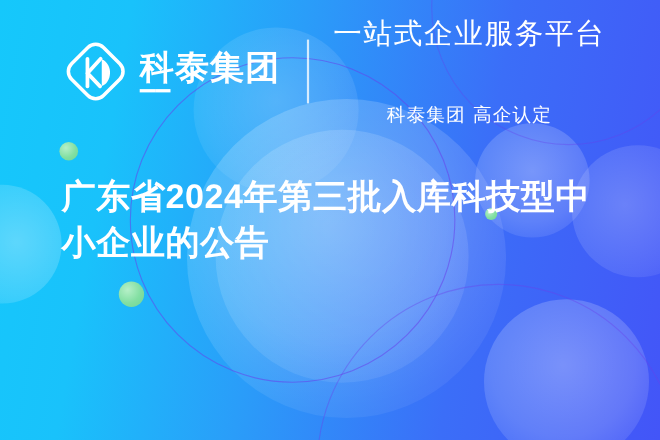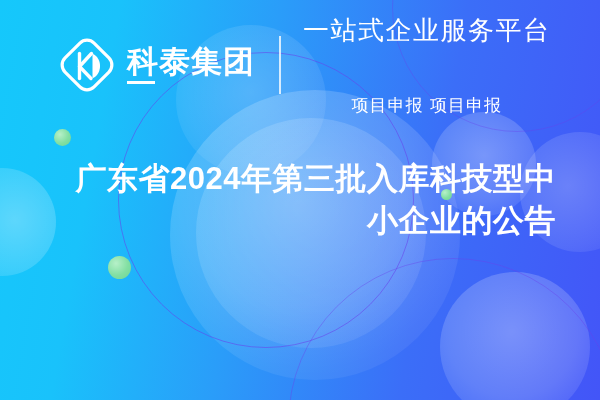--- a/index.html
+++ b/index.html
@@ -213,21 +213,20 @@
   .title {
     position: absolute;
     left: 56px;
     top: 158px;
     width: 500px;
     color: #ffffff;
     font-size: 31px;
     line-height: 42px;
     font-weight: bold;
     letter-spacing: 0.5px;
-    text-align: right;
   }
 </style>
 </head>
 <body>
 
 <div id="banner">
 
   <div class="deco circle blob-c"></div>
   <div class="deco circle blob-a"></div>
   <div class="deco circle blob-b"></div>
@@ -265,20 +264,20 @@
           <span class="brand-rule"></span>
           <span class="brand-rule"></span>
         </span>
       </span>
     </div>
 
     <div class="v-divider"></div>
 
     <div class="tagline">
       <span class="tagline-main">一站式企业服务平台</span>
-      <span class="tagline-sub">项目申报 项目申报</span>
+      <span class="tagline-sub">科泰集团 高企认定</span>
     </div>
 
   </div>
 
   <div class="title">广东省2024年第三批入库科技型中小企业的公告</div>
 
 </div>
 
 </body></html>

